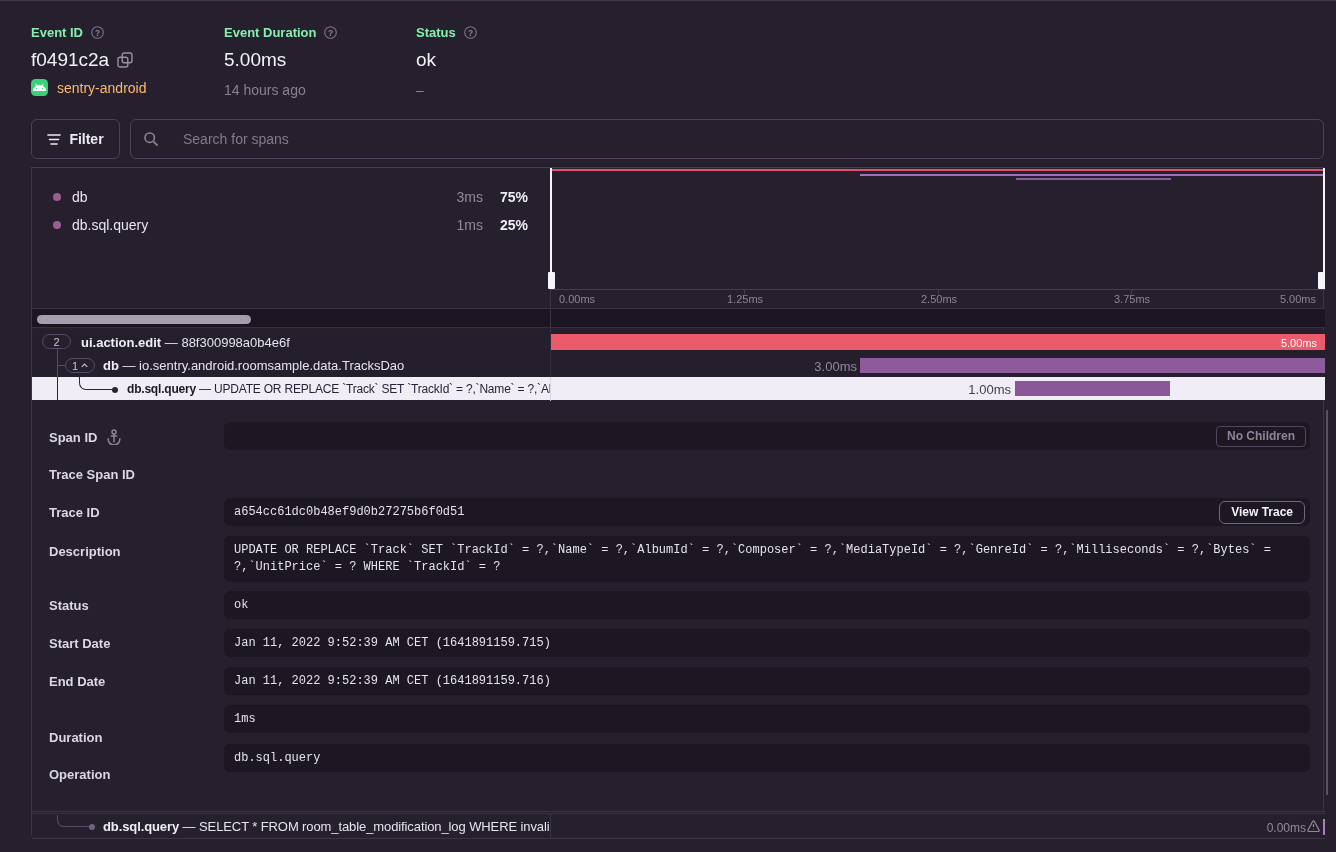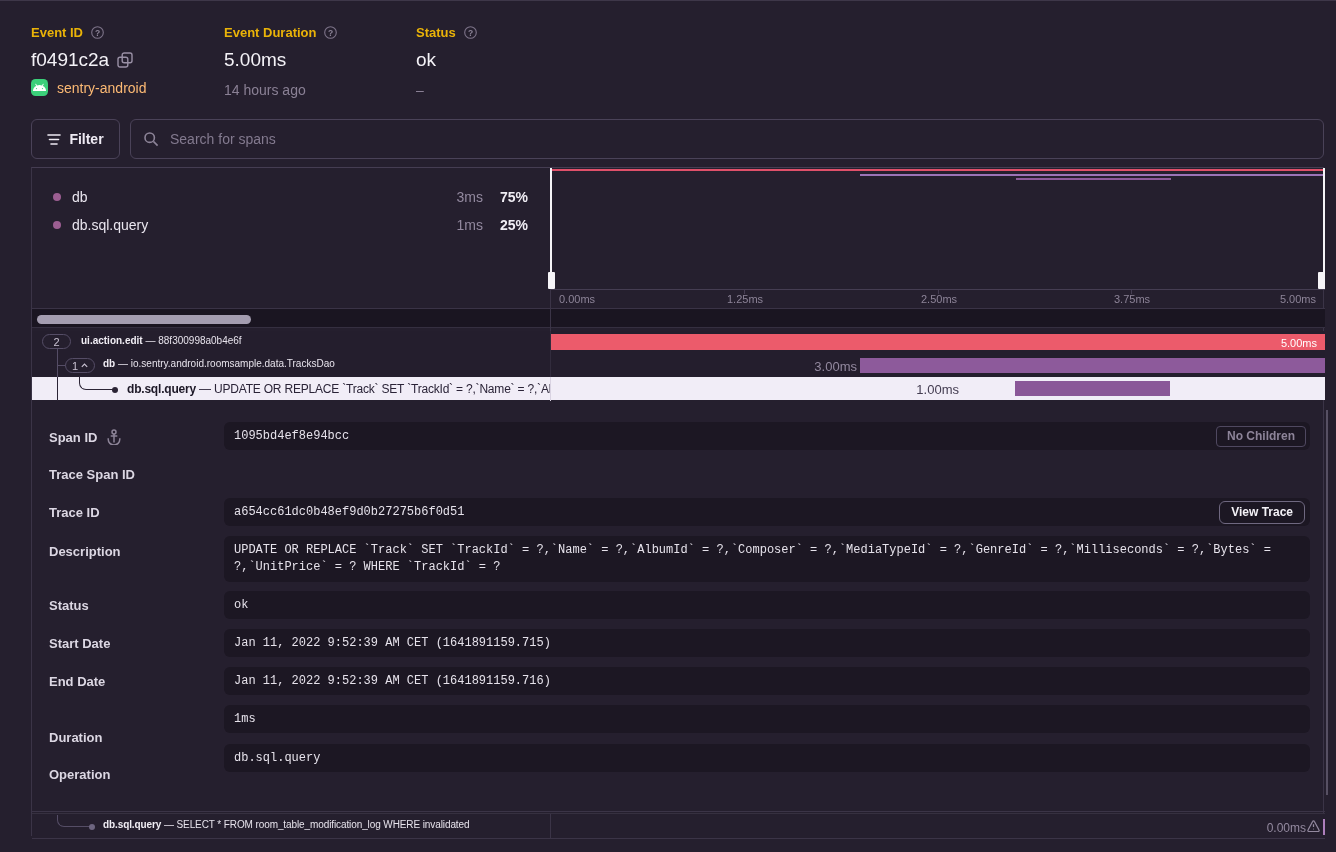--- a/index.html
+++ b/index.html
@@ -4,28 +4,28 @@
 <style>
   * { margin:0; padding:0; box-sizing:border-box; }
   html,body { width:1336px; height:852px; background:#251f2e; overflow:hidden; }
   body { font-family:"Liberation Sans", sans-serif; position:relative; }
   .abs { position:absolute; }
   svg { display:block; }
 
   
   #topline { left:0; top:0; width:1336px; height:1px; background:#3e3749; }
   .hcol { top:25px; }
-  .hlabel { display:flex; align-items:center; gap:8px; font-weight:bold; font-size:13px; color:#eab308; }
+  .hlabel { display:flex; align-items:center; gap:8px; font-weight:bold; font-size:13px; color:#86efac; }
   .hvalue { margin-top:9px; font-size:19px; color:#f4f2f7; display:flex; align-items:center; gap:8px; }
   .hsub { margin-top:11px; font-size:14px; color:#8a8095; }
 
   
   #filterbtn { left:31px; top:119px; width:89px; height:40px; border:1px solid #4a4258; border-radius:6px; display:flex; align-items:center; justify-content:center; gap:8px; }
   #filterbtn span { font-weight:bold; font-size:14px; color:#eeeaf3; }
-  #searchbox { left:130px; top:119px; width:1194px; height:40px; border:1px solid #4a4258; border-radius:6px; display:flex; align-items:center; padding-left:12px; gap:11px; }
+  #searchbox { left:130px; top:119px; width:1194px; height:40px; border:1px solid #4a4258; border-radius:6px; display:flex; align-items:center; padding-left:12px; gap:24px; }
   #searchbox span { font-size:14px; color:#837a8f; }
 
   
   #trace { left:31px; top:167px; width:1293px; height:669px; border:1px solid #3b3447; border-top:1px solid #453d52; background:#251f2e; }
   .vdiv { position:absolute; left:518px; top:0; width:1px; background:#3b3447; }
 
   
   #legend { position:absolute; left:0; top:0; width:518px; height:121px; }
   .legrow { position:absolute; left:0; width:518px; height:28px; display:flex; align-items:center; }
   .dot { width:8px; height:8px; border-radius:50%; background:#9c5e92; margin-left:21px; }
@@ -42,21 +42,21 @@
   #axis { position:absolute; left:519px; top:121px; width:774px; height:19px; border-top:1px solid #453d52; }
   .tick { position:absolute; top:0; width:1px; height:4px; background:#453d52; }
   .ticklbl { position:absolute; top:3px; font-size:11px; color:#8d8498; }
 
   
   #hstrip { position:absolute; left:0; top:140px; width:1293px; height:20px; background:#1a1521; border-top:1px solid #3a3346; border-bottom:1px solid #352f40; }
   #hthumb { position:absolute; left:5px; top:6px; width:214px; height:9px; border-radius:4.5px; background:#a49db0; }
 
   
   .srow { position:absolute; left:0; width:1293px; height:23px; }
-  .rowtxt { position:absolute; font-size:10px; color:#e7e3ec; white-space:nowrap; }
+  .rowtxt { position:absolute; font-size:13px; color:#e7e3ec; white-space:nowrap; }
   .bar { position:absolute; border-radius:0; }
   .barlbl { position:absolute; font-size:11px; }
 
   .pill { position:absolute; height:15px; border:1px solid #554d66; border-radius:8px; background:#251f2e; color:#c9c2d2; font-size:11px; display:flex; align-items:center; justify-content:center; z-index:3; }
 
   
   #detail { position:absolute; left:0; top:233px; width:1293px; height:411px; border-bottom:1px solid #3b3447; }
   .drow-label { position:absolute; left:17px; font-weight:bold; font-size:13px; color:#dcd7e3; }
   .dbox { position:absolute; left:192px; width:1086px; background:#1c1723; border-radius:6px; color:#e6e2eb; font-family:"Liberation Mono", monospace; font-size:12px; }
   .dbox .in { padding:7px 10px 0 10px; }
@@ -195,36 +195,35 @@
     <span class="rowtxt" style="left:71px; top:4px;"><b style="color:#f0edf4;">db</b> — io.sentry.android.roomsample.data.TracksDao</span>
     <span class="barlbl" style="left:760px; width:65px; text-align:right; top:5px; color:#93899f; font-size:13px;">3.00ms</span>
     <div class="bar" style="left:828px; top:4px; width:465px; height:15px; background:#8d5a9b;"></div>
   </div>
 
   <div class="srow" style="top:209px; background:#f1edf7;">
     <div style="position:absolute;left:24.5px;top:0;width:1px;height:24px;background:#2b2435;"></div>
     <div style="position:absolute;left:47px;top:-1px;width:34px;height:14px;border-left:1.5px solid #2b2435;border-bottom:1.5px solid #2b2435;border-bottom-left-radius:7px;"></div>
     <div style="position:absolute;left:80px;top:9.5px;width:6px;height:6px;border-radius:50%;background:#2b2435;"></div>
     <span class="rowtxt" style="left:95px; top:5px; color:#2a2337; width:424px; overflow:hidden; font-size:12px; letter-spacing:-0.2px;"><b style="color:#1d1827;">db.sql.query</b> — UPDATE OR REPLACE `Track` SET `TrackId` = ?,`Name` = ?,`Al</span>
-    <span class="barlbl" style="left:862px; width:65px; text-align:right; top:5px; color:#433c50; font-size:13px;">1.00ms</span>
+    <span class="barlbl" style="left:914px; width:65px; text-align:right; top:5px; color:#433c50; font-size:13px;">1.00ms</span>
     <div class="bar" style="left:983px; top:4px; width:155px; height:15px; background:#8a5798;"></div>
     <div style="position:absolute;left:518px;top:0;width:1px;height:24px;background:#d9d3e2;"></div>
   </div>
 
   <div id="detail">
     <div class="drow-label" style="top:28px;">Span ID
       <svg style="display:inline;vertical-align:-3px;margin-left:5px;" width="16" height="16" viewBox="0 0 16 16" fill="none" stroke="#8d8498" stroke-width="1.5">
           <circle cx="8" cy="3.1" r="2"></circle>
           <line x1="8" y1="5.1" x2="8" y2="13.5"></line>
           <line x1="4.7" y1="7" x2="11.3" y2="7"></line>
           <path d="M2.2 9.3 l0 1 a5.8 5.8 0 0 0 11.6 0 l0 -1"></path>
         </svg>
     </div>
     <div class="dbox" style="top:21px; height:28px;">
-        <div class="in">1095bd4ef8e94bcc</div>
       <div style="position:absolute; right:4px; top:3.5px; height:21px; border:1px solid #4f4860; border-radius:4px; display:flex; align-items:center; padding:0 10px; font-family:'Liberation Sans'; font-weight:bold; font-size:12px; color:#8d8499;">No Children</div>
     </div>
     <div class="drow-label" style="top:66px;">Trace Span ID</div>
     <div class="drow-label" style="top:104px;">Trace ID</div>
     <div class="dbox" style="top:97px; height:28px;">
         <div class="in">a654cc61dc0b48ef9d0b27275b6f0d51</div>
       <div style="position:absolute; right:5px; top:2.5px; height:23px; border:1px solid #6f6880; border-radius:6px; display:flex; align-items:center; padding:0 11px; font-family:'Liberation Sans'; font-weight:bold; font-size:12px; color:#f4f2f7;">View Trace</div>
     </div>
     <div class="drow-label" style="top:143px;text-align:right;">Description</div>
     <div class="dbox" style="top:135px; height:46px; line-height:17px;">

